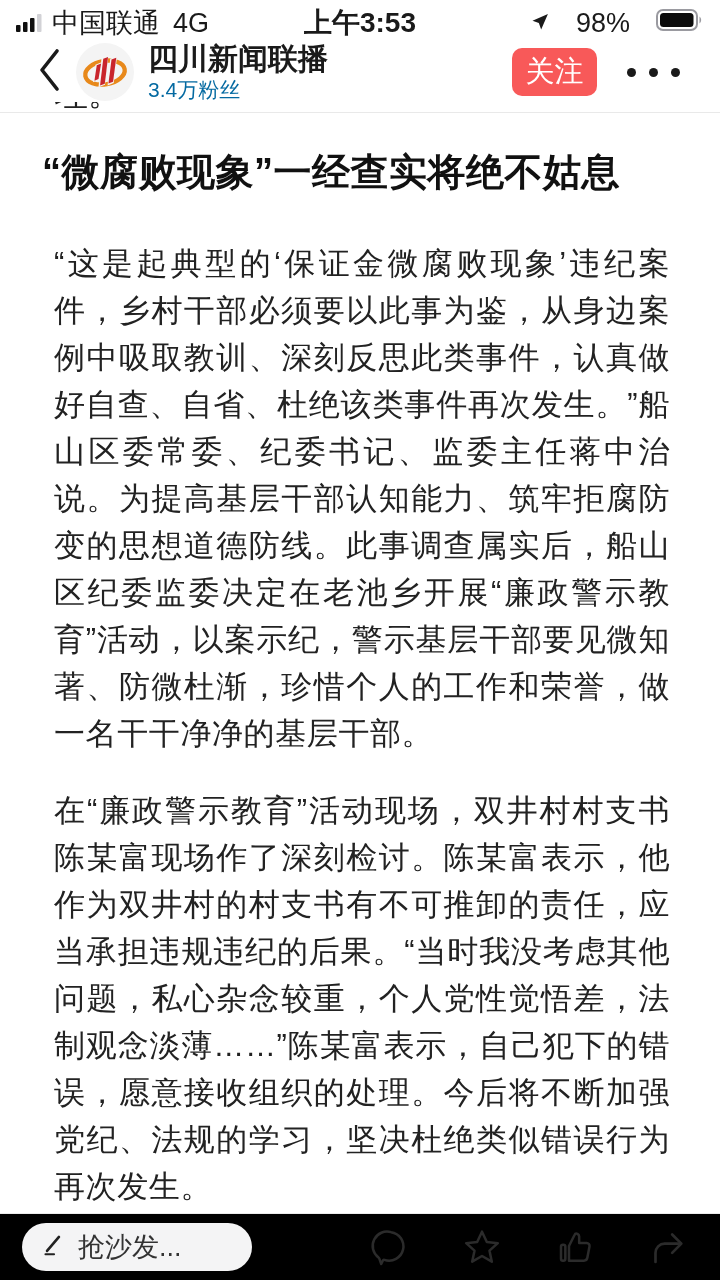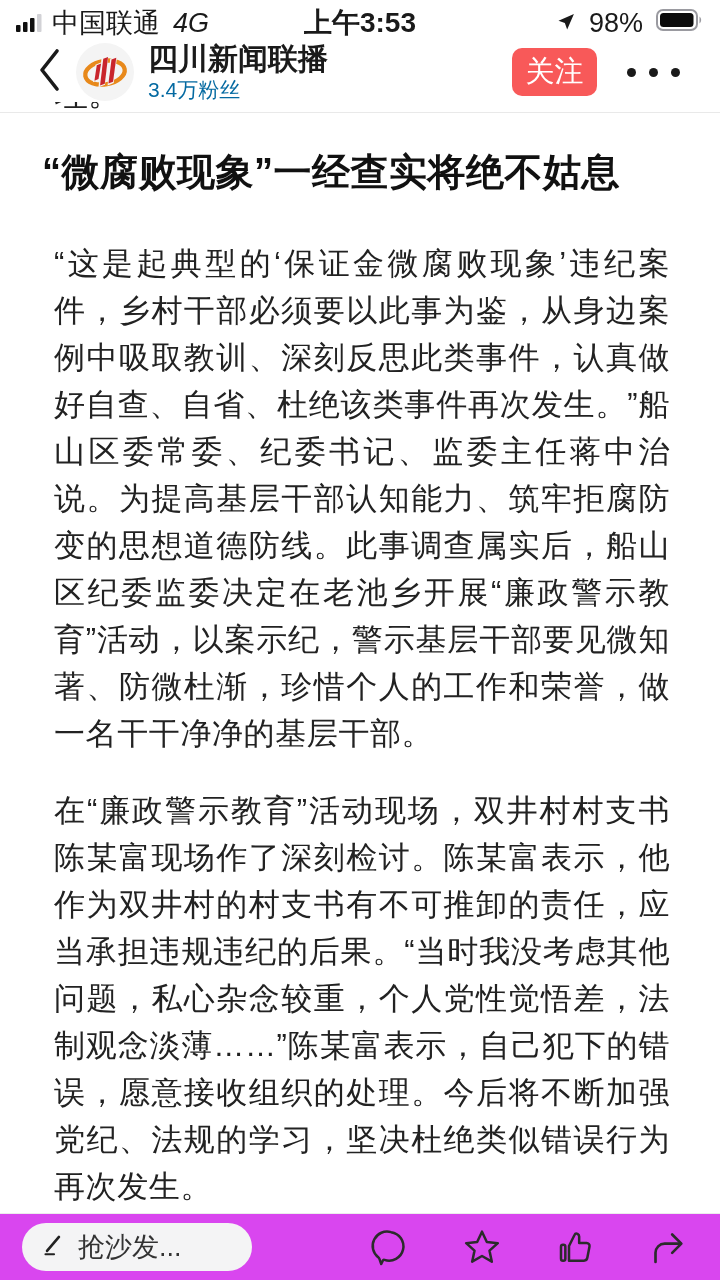--- a/index.html
+++ b/index.html
@@ -4,23 +4,23 @@
 <style>
   html,body{margin:0;padding:0;background:#fff;}
   .screen{position:relative;width:720px;height:1280px;background:#fff;overflow:hidden;
           font-family:"Liberation Sans","DejaVu Sans",sans-serif;color:#1a1a1a;}
 
   
   .status-bar{position:absolute;top:0;left:0;right:0;height:42px;display:flex;align-items:center;
               padding:4px 16px 0 16px;box-sizing:border-box;font-size:27px;}
   .sb-left{display:flex;align-items:center;gap:9px;}
   .sb-carrier{font-weight:500;}
-  .sb-net{margin-left:4px;font-style:italic;}
+  .sb-net{margin-left:4px;}
   .sb-time{position:absolute;left:50%;transform:translateX(-50%);font-weight:600;font-size:28px;}
-  .sb-right{margin-left:auto;display:flex;align-items:center;gap:13px;}
+  .sb-right{margin-left:auto;display:flex;align-items:center;gap:26px;}
 
   
   .header{position:absolute;top:42px;left:0;right:0;height:60px;display:flex;align-items:center;
           padding:0 36px;box-sizing:border-box;background:#fff;z-index:3;}
   .back{width:30px;height:48px;display:flex;align-items:center;cursor:pointer;}
   .avatar{width:58px;height:58px;border-radius:50%;background:#f4f4f4;margin-left:10px;flex:0 0 auto;
           display:flex;align-items:center;justify-content:center;overflow:hidden;}
   .acct{margin-left:14px;display:flex;flex-direction:column;justify-content:center;gap:3px;}
   .acct-name{font-size:30px;font-weight:600;color:#1a1a1a;line-height:32px;}
   .acct-followers{font-size:21px;color:#0369a1;line-height:24px;}
@@ -35,21 +35,21 @@
   .top-divider{position:absolute;top:112px;left:0;right:0;height:1px;background:#e9e9e9;z-index:2;}
 
   .content{position:absolute;top:112px;left:0;width:720px;padding:0 50px 0 54px;box-sizing:border-box;}
   .content h1{font-size:38px;line-height:52px;font-weight:700;color:#111;margin:34px 0 0 0;
               letter-spacing:0.5px;text-indent:-12px;}
   .content p{font-size:31px;line-height:47px;color:#222;text-align:justify;letter-spacing:0.6px;
              margin:30px 0 0 0;}
   .content p.first{margin-top:42px;}
 
   
-  .bottom-bar{position:absolute;left:0;right:0;top:1213px;bottom:0;background:#d946ef;border-top:1px solid #ececec;
+  .bottom-bar{position:absolute;left:0;right:0;top:1213px;bottom:0;background:#000000;border-top:1px solid #ececec;
               display:flex;align-items:center;padding:0 18px;box-sizing:border-box;z-index:5;justify-content:space-between;}
   .comment-pill{width:230px;height:48px;border-radius:24px;background:#f4f4f5;display:flex;align-items:center;
                 padding-left:18px;box-sizing:border-box;gap:12px;margin-left:4px;cursor:text;}
   .comment-pill .ph{font-size:27px;color:#333;}
   .bb-icons{margin-left:auto;display:flex;align-items:center;gap:53px;padding-right:14px;}
   .bb-icons svg{display:block;cursor:pointer;}
 </style>
 </head>
 <body>
 

